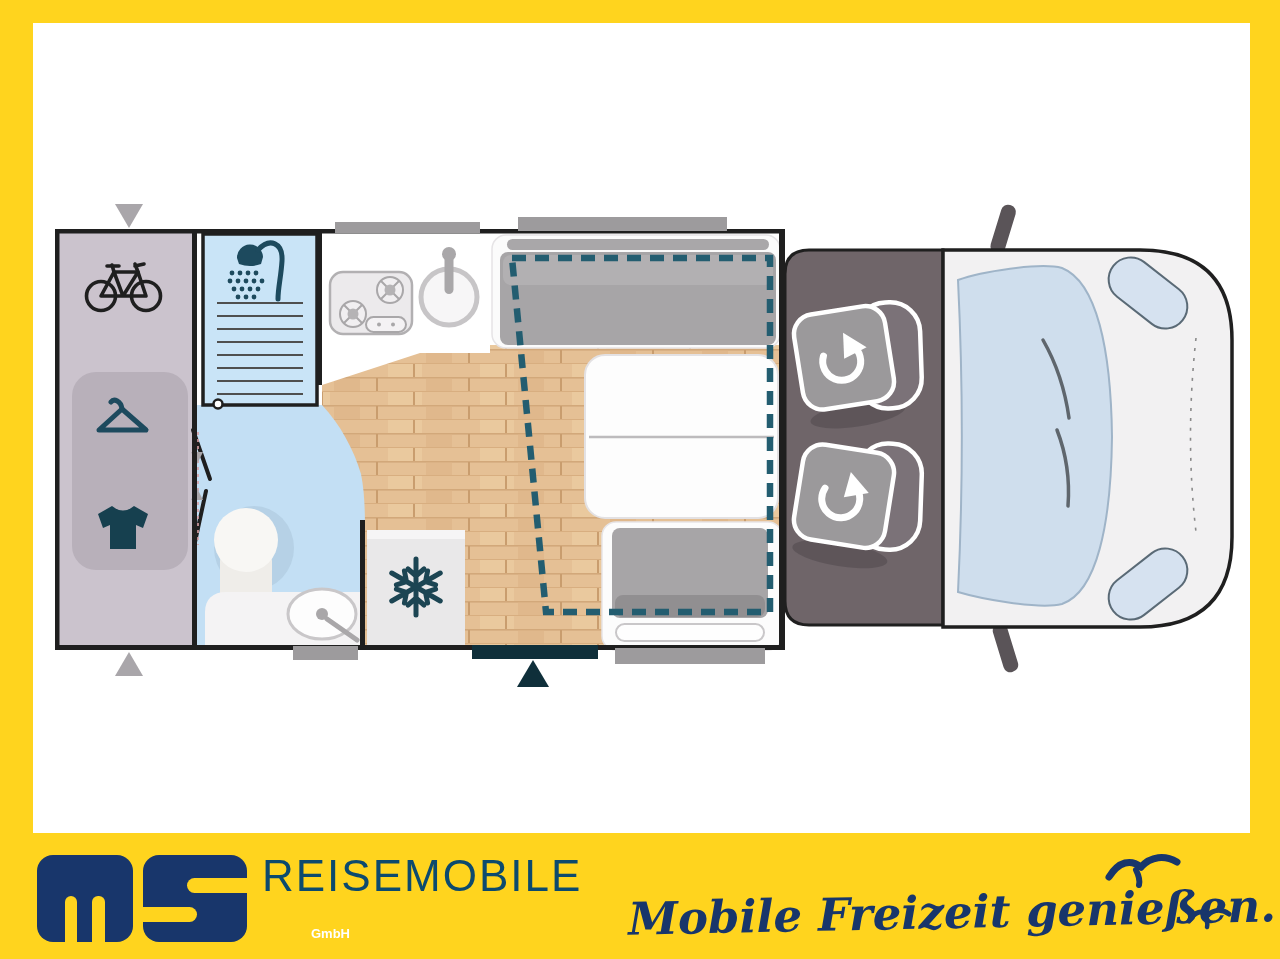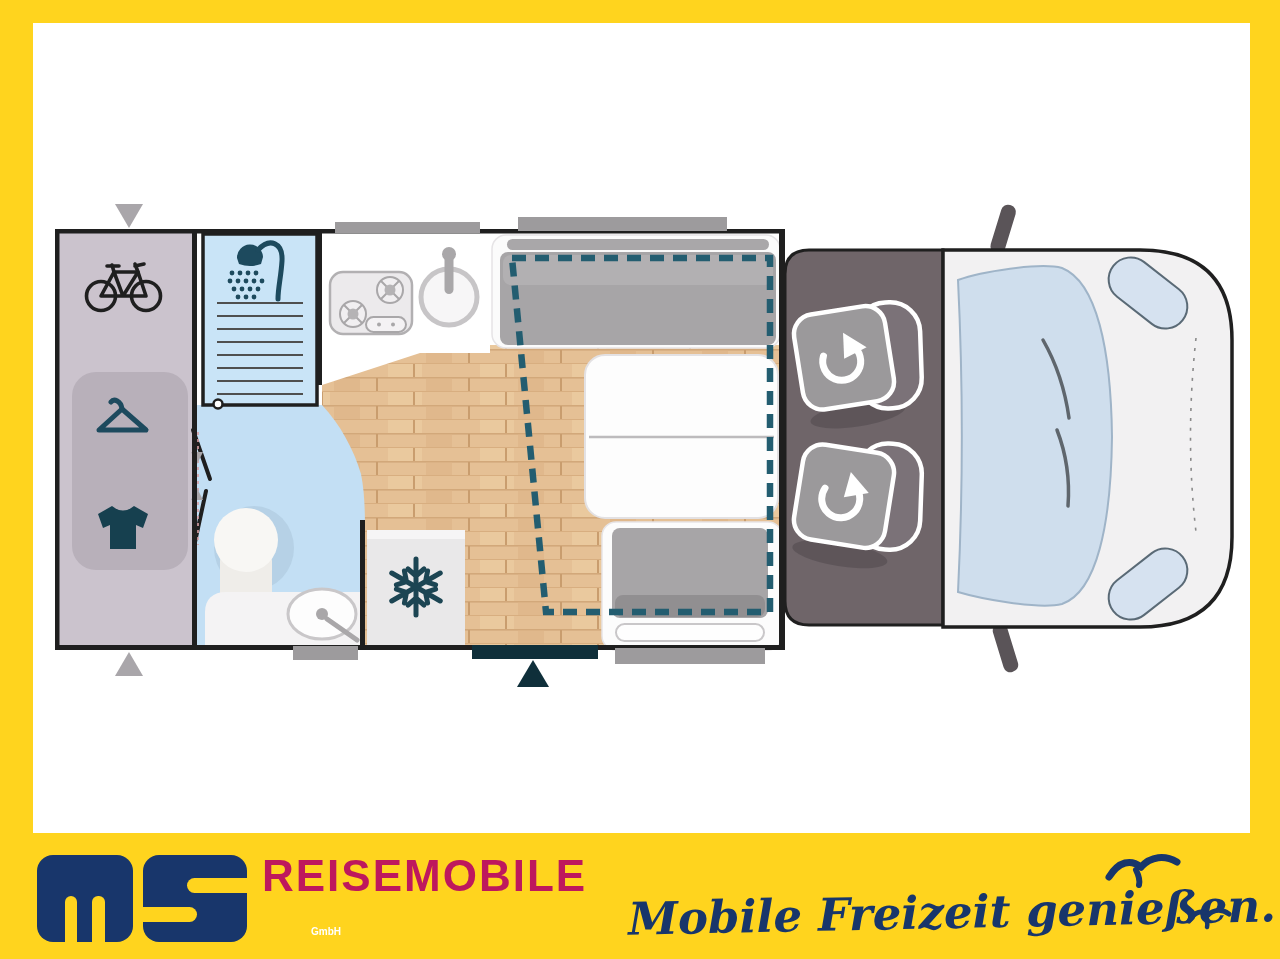--- a/index.html
+++ b/index.html
@@ -4,26 +4,26 @@
 <style>
   html,body{margin:0;padding:0;}
   body{width:1280px;height:959px;position:relative;overflow:hidden;
        font-family:"Liberation Sans",sans-serif;background:#ffd41e;}
   .abs{position:absolute;}
   #white-panel{left:33px;top:23px;width:1217px;height:810px;background:#ffffff;}
   #plan-svg{left:0;top:0;width:1280px;height:959px;}
   
   .logo-block{background:#18366b;border-radius:16px;}
   .slot{background:#ffd41e;position:absolute;}
-  #brand-title{left:262px;top:851px;font-size:44px;font-weight:bold;color:#be185d;
+  #brand-title{left:262px;top:851px;font-size:44px;font-weight:normal;color:#0c4a6e;
                letter-spacing:2px;}
   #brand-tagline{left:628px;top:886px;font-size:45px;color:#18366b;
                  font-family:"DejaVu Serif",serif;font-style:italic;font-weight:bold;
                  transform:rotate(-1.2deg);white-space:nowrap;}
-  #logo-sub{left:168px;top:71px;font-size:10px;color:#ffffff;font-weight:bold;
+  #logo-sub{left:168px;top:71px;font-size:13px;color:#ffffff;font-weight:bold;
             position:absolute;}
 </style>
 </head>
 <body>
 
 <div class="abs" id="white-panel"></div>
 
 <svg class="abs" id="plan-svg" viewBox="0 0 1280 959">
   <defs>
     <pattern id="wood" width="92" height="28" patternUnits="userSpaceOnUse">

